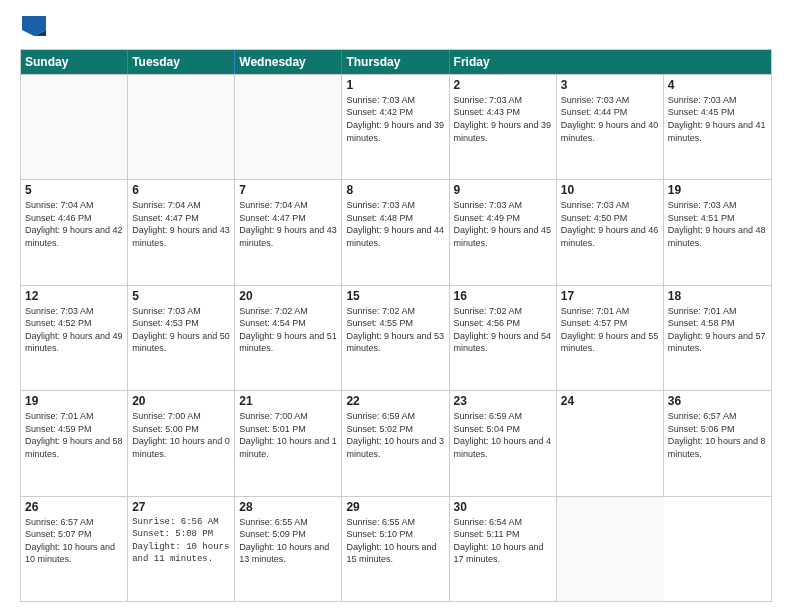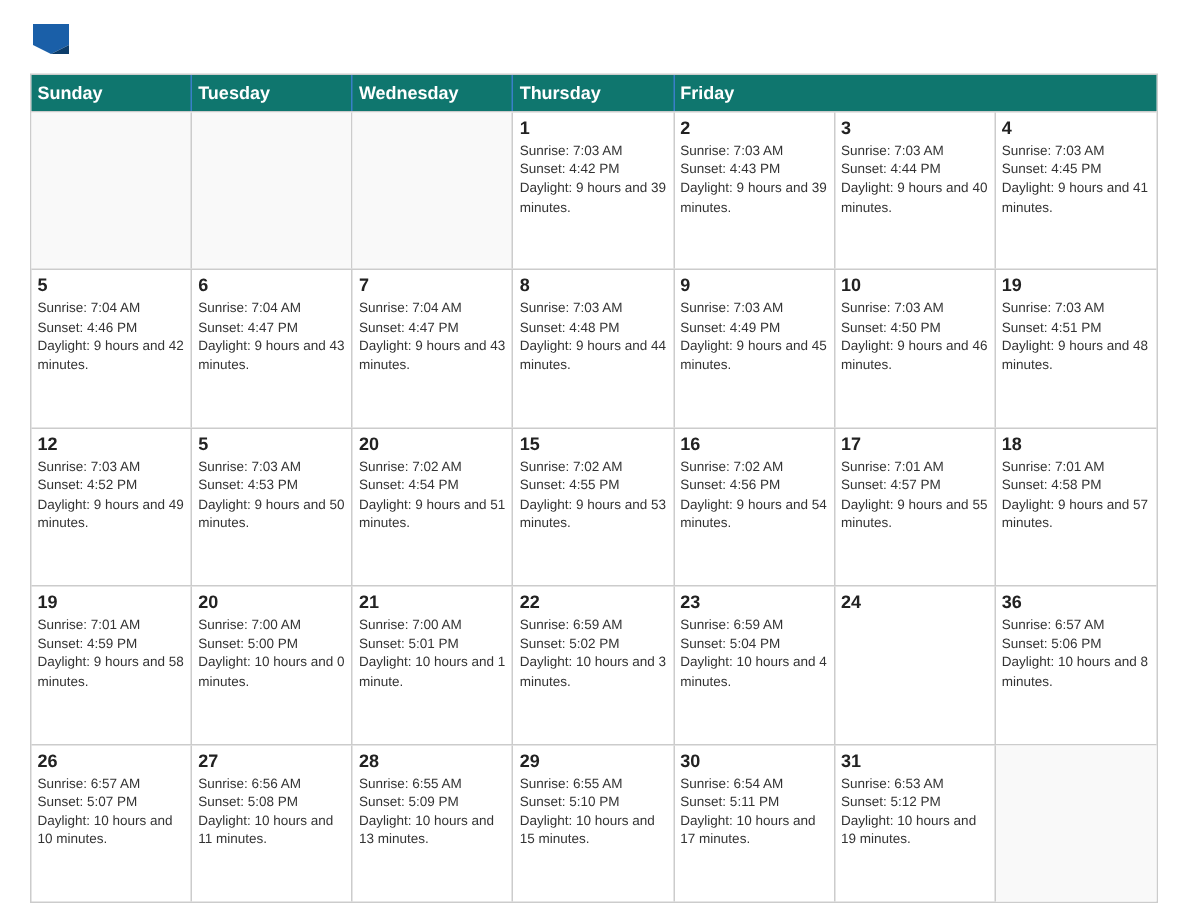--- a/index.html
+++ b/index.html
@@ -298,45 +298,39 @@
         </div>
         <div class="cal-row">
           <div class="cal-cell">
             <div class="day-num">26</div>
             <div class="day-info" style="white-space: pre-line;">Sunrise: 6:57 AM
 Sunset: 5:07 PM
 Daylight: 10 hours and 10 minutes.</div>
           </div>
           <div class="cal-cell">
             <div class="day-num">27</div>
-            <div class="day-info" style="white-space: pre-line;">Sunrise: 6:56 AM
+            <div class="day-info" style="white-space: pre-line; font-family: Liberation Mono, monospace;">Sunrise: 6:56 AM
 Sunset: 5:08 PM
 Daylight: 10 hours and 11 minutes.</div>
           </div>
           <div class="cal-cell">
             <div class="day-num">28</div>
             <div class="day-info" style="white-space: pre-line;">Sunrise: 6:55 AM
 Sunset: 5:09 PM
 Daylight: 10 hours and 13 minutes.</div>
           </div>
           <div class="cal-cell">
             <div class="day-num">29</div>
             <div class="day-info" style="white-space: pre-line;">Sunrise: 6:55 AM
 Sunset: 5:10 PM
 Daylight: 10 hours and 15 minutes.</div>
           </div>
           <div class="cal-cell">
             <div class="day-num">30</div>
             <div class="day-info" style="white-space: pre-line;">Sunrise: 6:54 AM
 Sunset: 5:11 PM
 Daylight: 10 hours and 17 minutes.</div>
-          </div>
-          <div class="cal-cell">
-            <div class="day-num">31</div>
-            <div class="day-info" style="white-space: pre-line;">Sunrise: 6:53 AM
-Sunset: 5:12 PM
-Daylight: 10 hours and 19 minutes.</div>
           </div>
           <div class="cal-cell empty"></div>
         </div>
       </div>
   </div>
 </div>
 
 </body></html>

